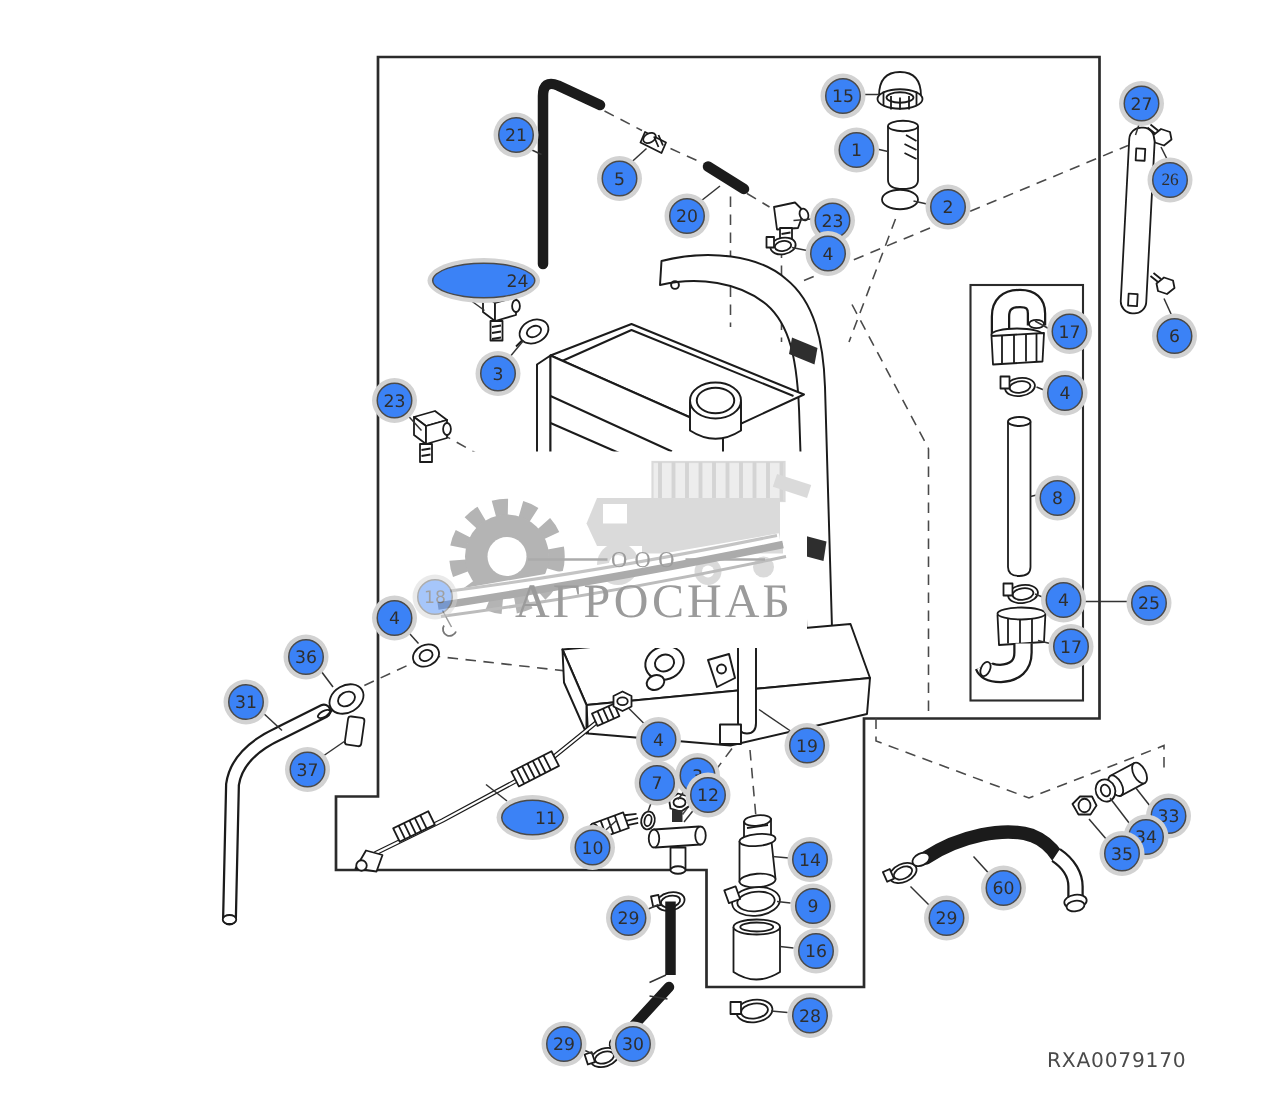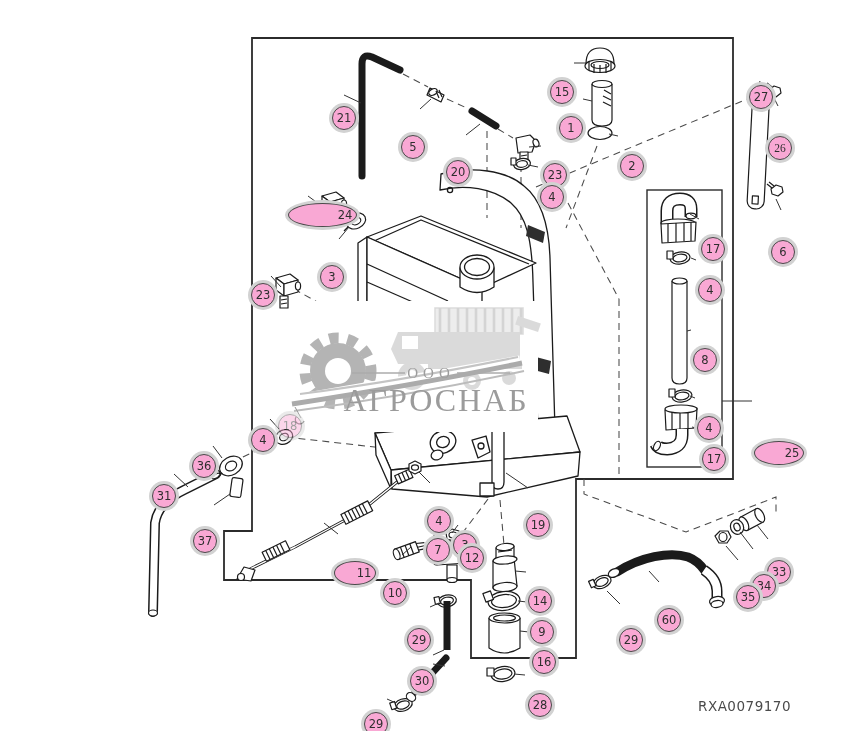--- a/index.html
+++ b/index.html
@@ -1,24 +1,24 @@
 <!DOCTYPE html>
 <html><head>
 <meta charset="utf-8">
 <style>
   html,body{margin:0;padding:0;background:#ffffff;}
   #stage{position:relative;width:841px;height:731px;background:#fff;overflow:hidden;
          font-family:"DejaVu Sans","Liberation Sans",sans-serif;}
   #art{position:absolute;left:0;top:0;}
   #callouts{position:absolute;left:0;top:0;width:100%;height:100%;pointer-events:none;}
   .callout{position:absolute;width:22px;height:22px;border-radius:50%;
-           background:#f9a8d4;border:1.2px solid #4a4a4a;
+           background:#3b82f6;border:1.2px solid #4a4a4a;
            box-shadow:0 0 0 3px #d2d2d2;
            display:flex;align-items:center;justify-content:center;
-           font-size:11.5px;color:#2e2e2e;pointer-events:auto;margin-top:28px;}
+           font-size:11.5px;color:#2e2e2e;pointer-events:auto;}
   .callout.faded{opacity:.45;}
   .wm-serif{font-family:"Liberation Serif","DejaVu Serif",serif;}
 </style>
 </head>
 <body>
 
 <div id="stage">
 <svg id="art" width="841" height="731" viewBox="0 0 841 731">
 
   <g>
@@ -442,38 +442,38 @@
       <div class="callout" style="left: 768px; top: 108px; font-family: Liberation Serif, serif;">26</div>
       <div class="callout" style="left: 771px; top: 212px;">6</div>
       <div class="callout" style="left: 288px; top: 175px; padding-left: 45px;">24</div>
       <div class="callout" style="left: 320px; top: 237px;">3</div>
       <div class="callout" style="left: 251px; top: 255px;">23</div>
       <div class="callout" style="left: 701px; top: 209px;">17</div>
       <div class="callout" style="left: 698px; top: 250px;">4</div>
       <div class="callout" style="left: 693px; top: 320px;">8</div>
       <div class="callout" style="left: 697px; top: 388px;">4</div>
       <div class="callout" style="left: 702px; top: 419px;">17</div>
-      <div class="callout" style="left: 754px; top: 413px; padding-left: 26px;">25</div>
+      <div class="callout" style="left: 754px; top: 390px;">25</div>
       <div class="callout faded" style="left: 278px; top: 386px;">18</div>
       <div class="callout" style="left: 251px; top: 400px;">4</div>
       <div class="callout" style="left: 192px; top: 426px;">36</div>
       <div class="callout" style="left: 152px; top: 456px;">31</div>
       <div class="callout" style="left: 193px; top: 501px;">37</div>
       <div class="callout" style="left: 427px; top: 481px;">4</div>
       <div class="callout" style="left: 526px; top: 485px;">19</div>
       <div class="callout" style="left: 334px; top: 533px; padding-left: 18px;">11</div>
       <div class="callout" style="left: 426px; top: 510px;">7</div>
       <div class="callout" style="left: 453px; top: 505px;">3</div>
       <div class="callout" style="left: 460px; top: 518px;">12</div>
       <div class="callout" style="left: 383px; top: 553px;">10</div>
       <div class="callout" style="left: 528px; top: 561px;">14</div>
       <div class="callout" style="left: 530px; top: 592px;">9</div>
       <div class="callout" style="left: 532px; top: 622px;">16</div>
       <div class="callout" style="left: 407px; top: 600px;">29</div>
-      <div class="callout" style="left: 410px; top: 641px;">30</div>
+      <div class="callout" style="left: 410px; top: 684px;">30</div>
       <div class="callout" style="left: 364px; top: 684px;">29</div>
       <div class="callout" style="left: 528px; top: 665px;">28</div>
       <div class="callout" style="left: 619px; top: 600px;">29</div>
       <div class="callout" style="left: 657px; top: 580px;">60</div>
       <div class="callout" style="left: 767px; top: 532px;">33</div>
       <div class="callout" style="left: 752px; top: 546px;">34</div>
       <div class="callout" style="left: 736px; top: 557px;">35</div>
     </div>
 </div>
 

